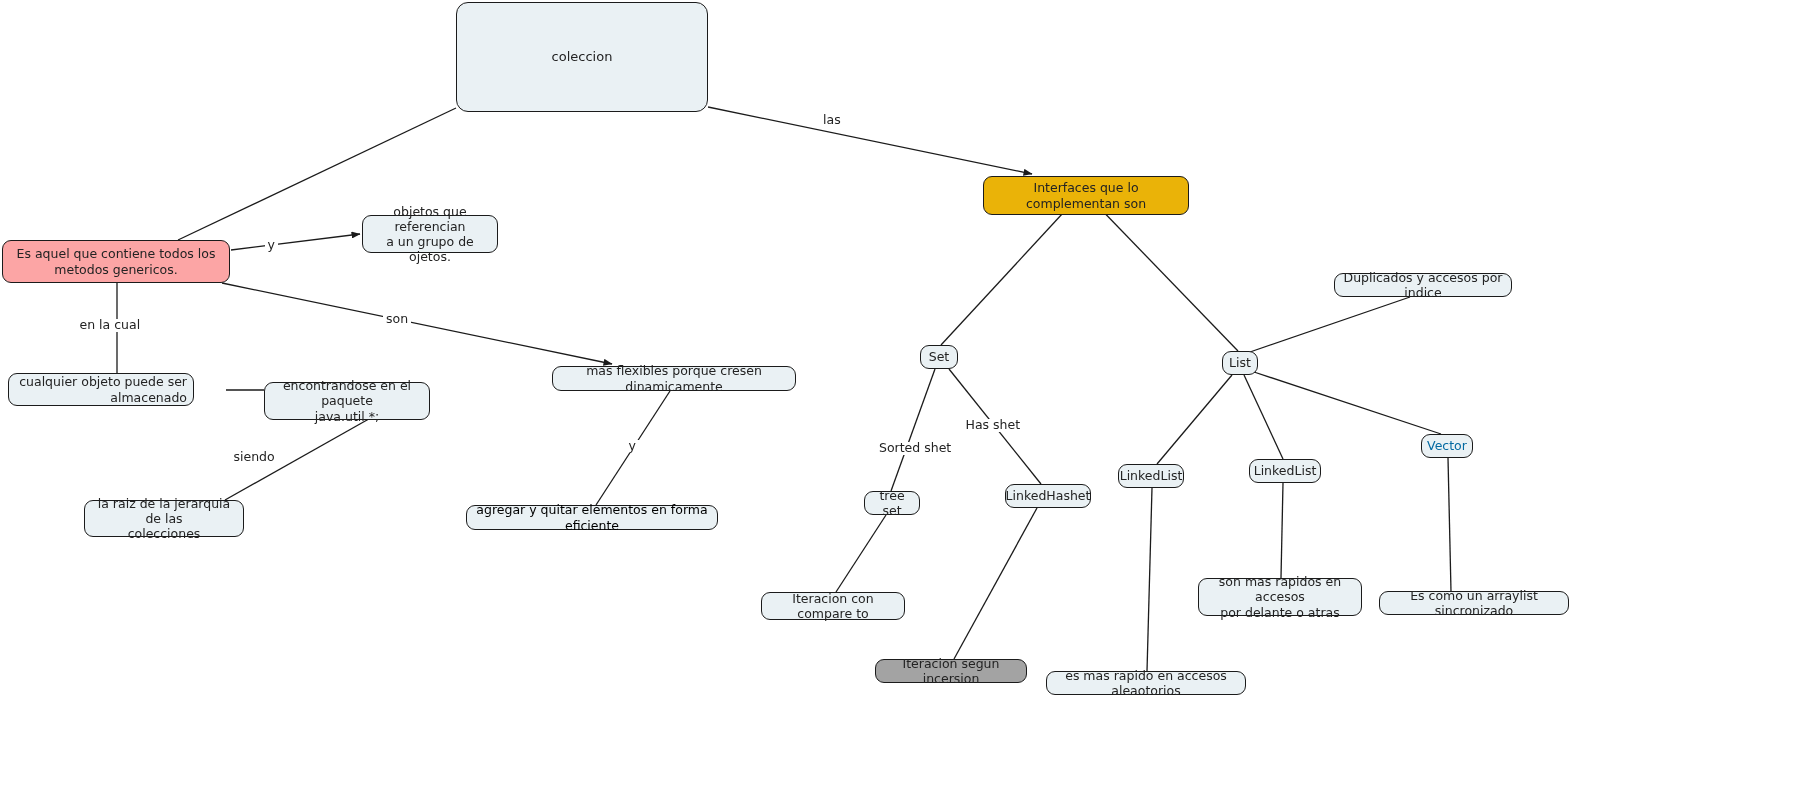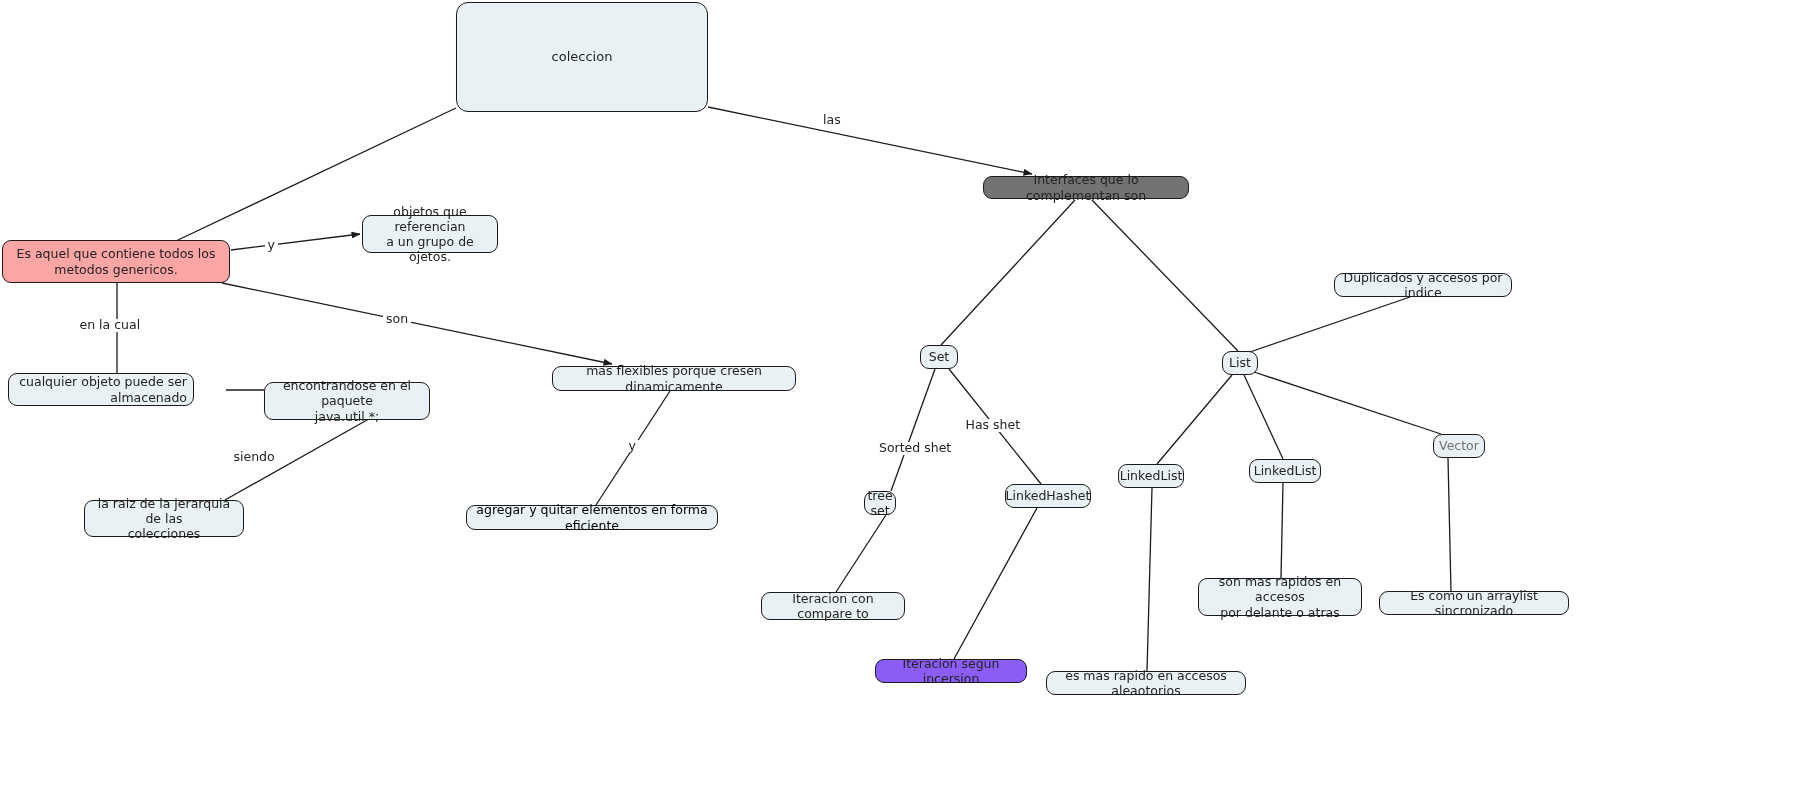--- a/index.html
+++ b/index.html
@@ -94,31 +94,31 @@
       <div class="node" style="left: 2px; top: 240px; width: 228px; height: 43px; background: #fca5a5; border-color: rgb(27, 27, 27); color: rgb(35, 35, 35);">Es aquel que contiene  todos los metodos genericos.</div>
       <div class="node" style="left: 362px; top: 215px; width: 136px; height: 38px; background: rgb(234, 241, 244); border-color: rgb(27, 27, 27); color: rgb(35, 35, 35);">objetos que referencian
 a un grupo de ojetos.</div>
       <div class="node" style="left: 8px; top: 373px; width: 186px; height: 33px; background: rgb(234, 241, 244); border-color: rgb(27, 27, 27); color: rgb(35, 35, 35); text-align: right;">cualquier objeto puede ser almacenado</div>
       <div class="node" style="left: 264px; top: 382px; width: 166px; height: 38px; background: rgb(234, 241, 244); border-color: rgb(27, 27, 27); color: rgb(35, 35, 35);">encontrandose en el paquete
 java.util.*;</div>
       <div class="node" style="left: 84px; top: 500px; width: 160px; height: 37px; background: rgb(234, 241, 244); border-color: rgb(27, 27, 27); color: rgb(35, 35, 35);">la raiz de la jerarquia de las
 colecciones</div>
       <div class="node" style="left: 552px; top: 366px; width: 244px; height: 25px; background: rgb(234, 241, 244); border-color: rgb(27, 27, 27); color: rgb(35, 35, 35);">mas flexibles porque cresen dinamicamente</div>
       <div class="node" style="left: 466px; top: 505px; width: 252px; height: 25px; background: rgb(234, 241, 244); border-color: rgb(27, 27, 27); color: #000000;">agregar y quitar elementos en forma eficiente</div>
-      <div class="node" style="left: 983px; top: 176px; width: 206px; height: 23px; background: #737373; border-color: rgb(27, 27, 27); color: rgb(35, 35, 35);">Interfaces que lo complementan son</div>
+      <div class="node" style="left: 983px; top: 176px; width: 206px; height: 39px; background: #eab308; border-color: rgb(27, 27, 27); color: rgb(35, 35, 35);">Interfaces que lo complementan son</div>
       <div class="node" style="left: 920px; top: 345px; width: 38px; height: 24px; background: rgb(234, 241, 244); border-color: rgb(27, 27, 27); color: rgb(35, 35, 35);">Set</div>
       <div class="node" style="left: 1222px; top: 351px; width: 36px; height: 24px; background: rgb(234, 241, 244); border-color: rgb(27, 27, 27); color: rgb(35, 35, 35);">List</div>
       <div class="node" style="left: 1334px; top: 273px; width: 178px; height: 24px; background: rgb(234, 241, 244); border-color: rgb(27, 27, 27); color: rgb(35, 35, 35);">Duplicados y accesos por indice</div>
-      <div class="node" style="left: 864px; top: 491px; width: 32px; height: 24px; background: rgb(234, 241, 244); border-color: rgb(27, 27, 27); color: rgb(35, 35, 35);">tree set</div>
+      <div class="node" style="left: 864px; top: 491px; width: 56px; height: 24px; background: rgb(234, 241, 244); border-color: rgb(27, 27, 27); color: rgb(35, 35, 35);">tree set</div>
       <div class="node" style="left: 1005px; top: 484px; width: 86px; height: 24px; background: rgb(234, 241, 244); border-color: rgb(27, 27, 27); color: rgb(35, 35, 35);">LinkedHashet</div>
       <div class="node" style="left: 1118px; top: 464px; width: 66px; height: 24px; background: rgb(234, 241, 244); border-color: rgb(27, 27, 27); color: rgb(35, 35, 35);">LinkedList</div>
       <div class="node" style="left: 1249px; top: 459px; width: 72px; height: 24px; background: rgb(234, 241, 244); border-color: rgb(27, 27, 27); color: rgb(35, 35, 35);">LinkedList</div>
-      <div class="node" style="left: 1421px; top: 434px; width: 52px; height: 24px; background: rgb(234, 241, 244); border-color: rgb(27, 27, 27); color: #737373; margin-left: 12px;">Vector</div>
+      <div class="node" style="left: 1421px; top: 434px; width: 52px; height: 24px; background: rgb(234, 241, 244); border-color: rgb(27, 27, 27); color: #0369a1;">Vector</div>
       <div class="node" style="left: 761px; top: 592px; width: 144px; height: 28px; background: rgb(234, 241, 244); border-color: rgb(27, 27, 27); color: rgb(35, 35, 35);">Iteracion con compare to</div>
-      <div class="node" style="left: 875px; top: 659px; width: 152px; height: 24px; background: #8b5cf6; border-color: rgb(27, 27, 27); color: rgb(35, 35, 35);">Iteracion segun incersion</div>
+      <div class="node" style="left: 875px; top: 659px; width: 152px; height: 24px; background: #a3a3a3; border-color: rgb(27, 27, 27); color: rgb(35, 35, 35);">Iteracion segun incersion</div>
       <div class="node" style="left: 1046px; top: 671px; width: 200px; height: 24px; background: rgb(234, 241, 244); border-color: rgb(27, 27, 27); color: rgb(35, 35, 35);">es mas rapido en accesos aleaotorios</div>
       <div class="node" style="left: 1198px; top: 578px; width: 164px; height: 38px; background: rgb(234, 241, 244); border-color: rgb(27, 27, 27); color: rgb(35, 35, 35);">son mas rapidos en accesos
 por delante o atras</div>
       <div class="node" style="left: 1379px; top: 591px; width: 190px; height: 24px; background: rgb(234, 241, 244); border-color: rgb(27, 27, 27); color: rgb(35, 35, 35);">Es como un arraylist sincronizado</div>
     </div>
   <div id="label-group">
       <div class="elabel" style="left: 820px; top: 114px;">las</div>
       <div class="elabel" style="left: 264.5px; top: 239px;">y</div>
       <div class="elabel" style="left: 76.5px; top: 319px;">en la cual</div>
       <div class="elabel" style="left: 383px; top: 313px;">son</div>

